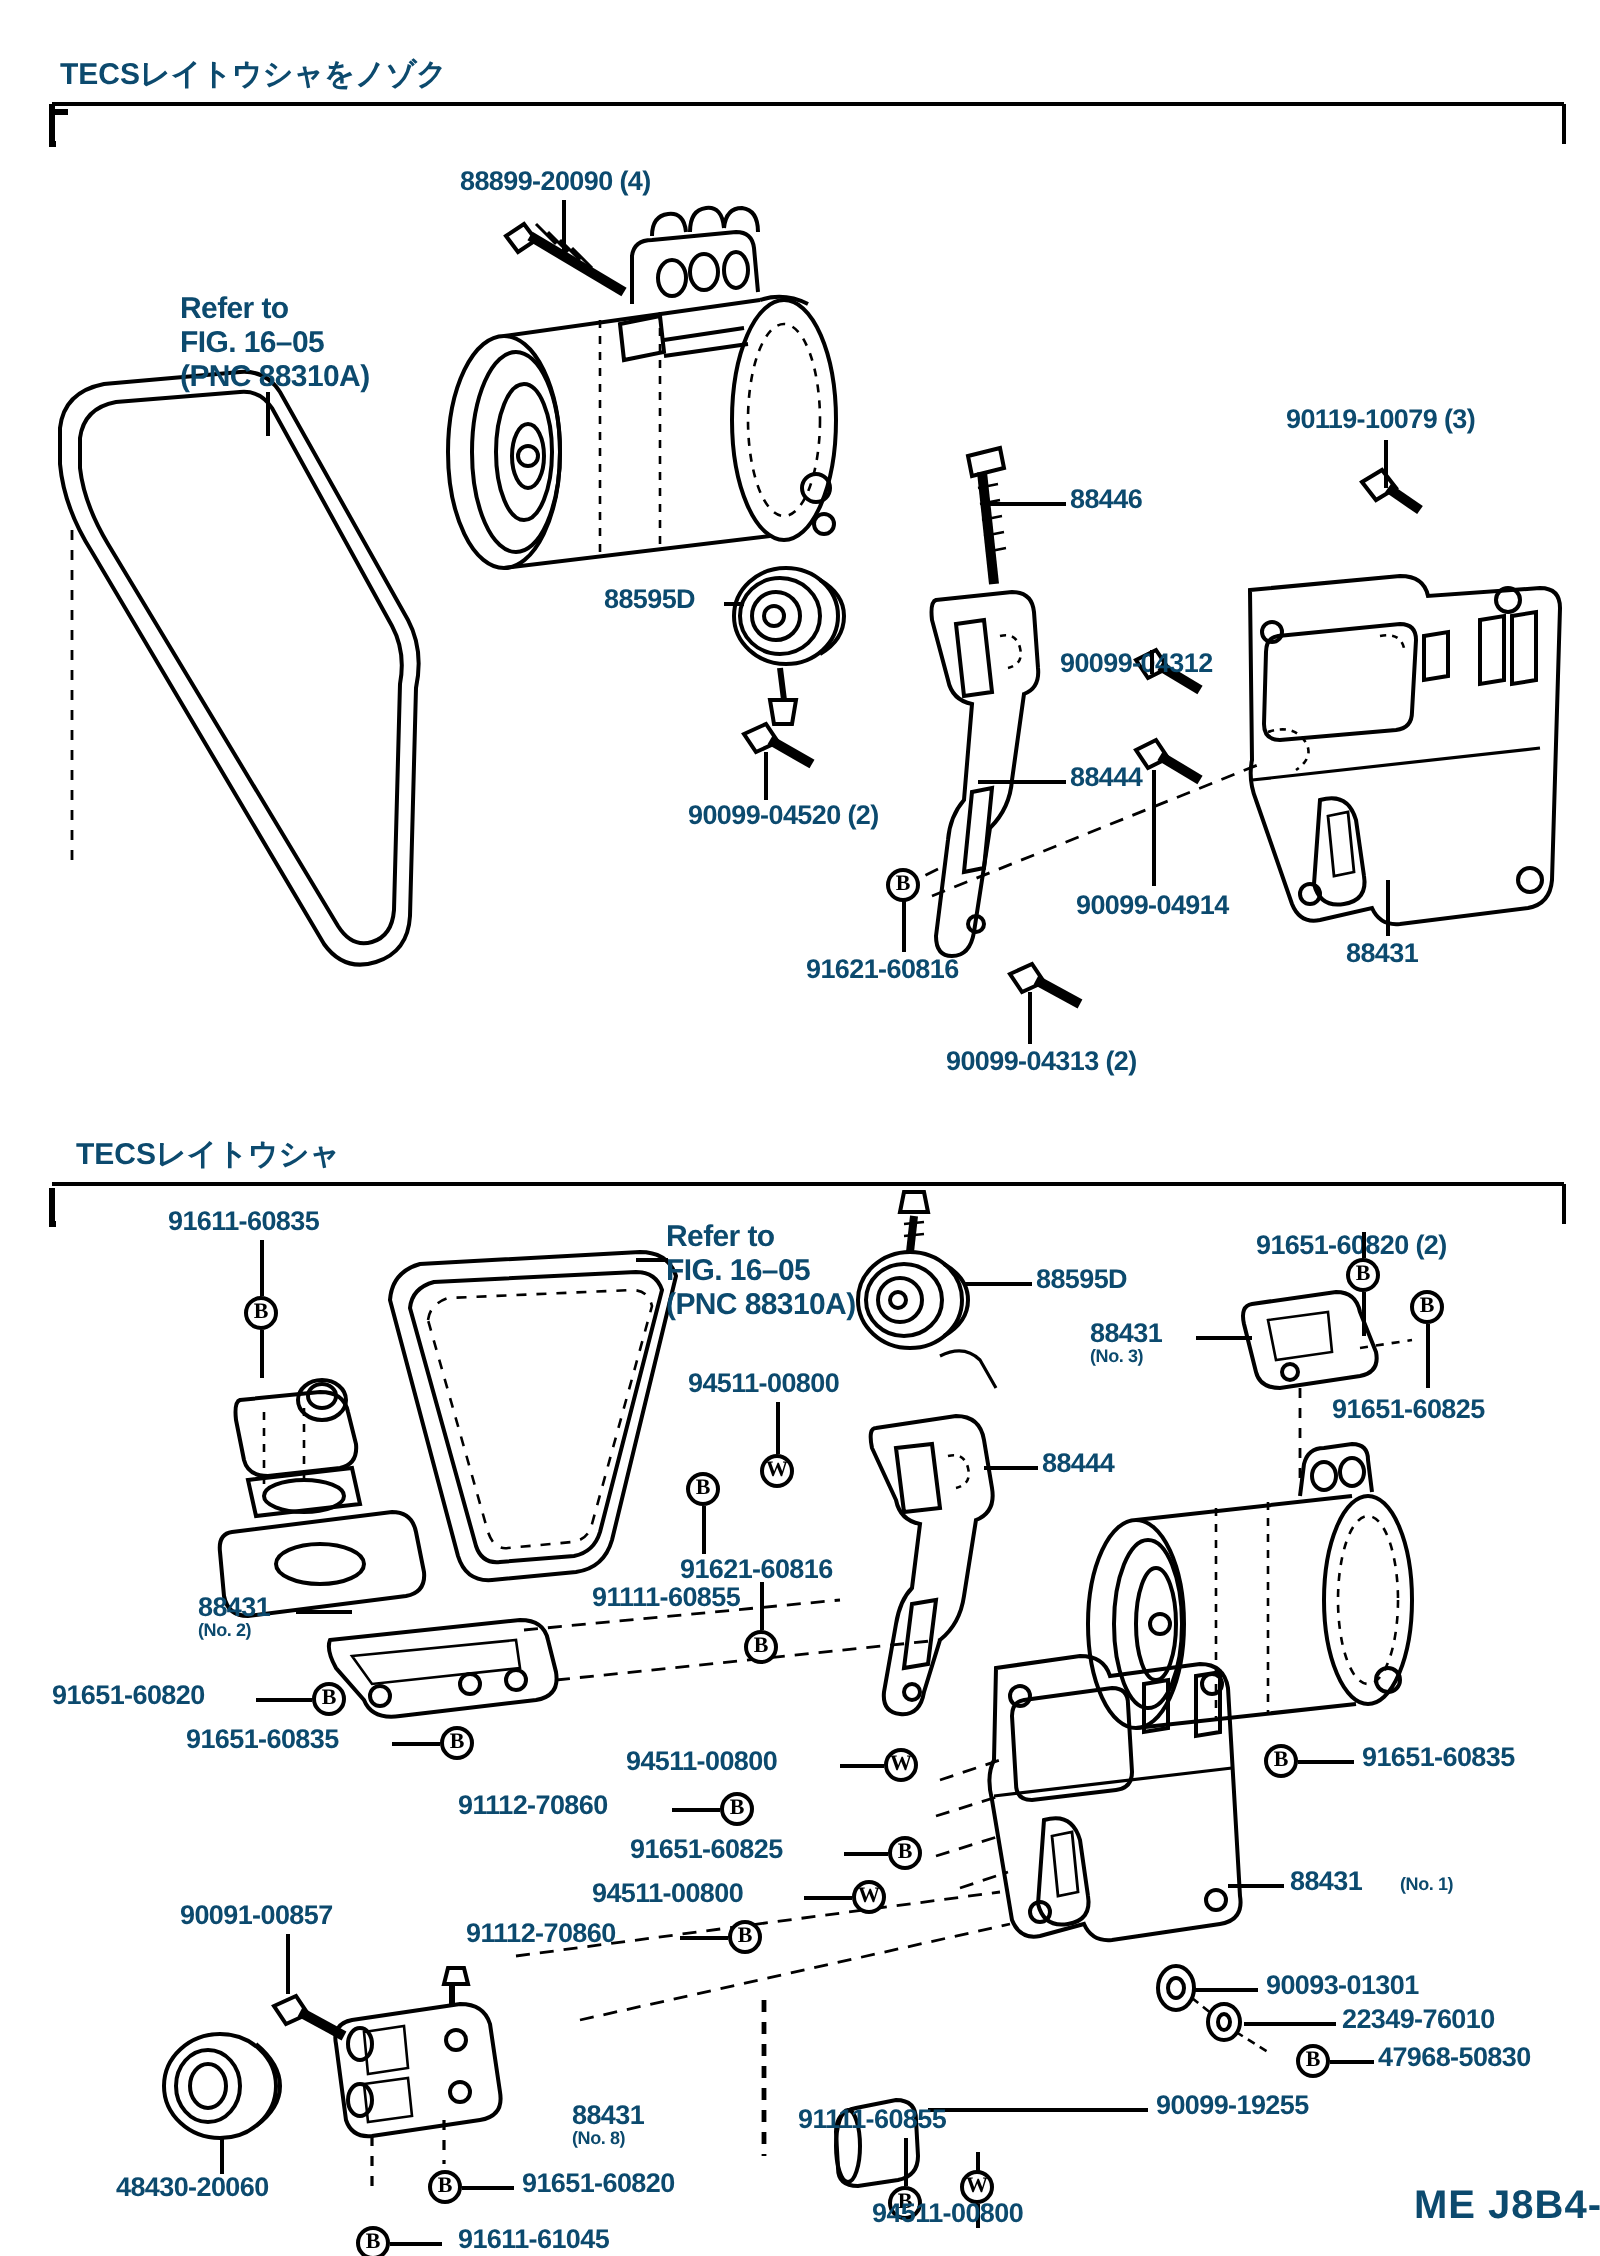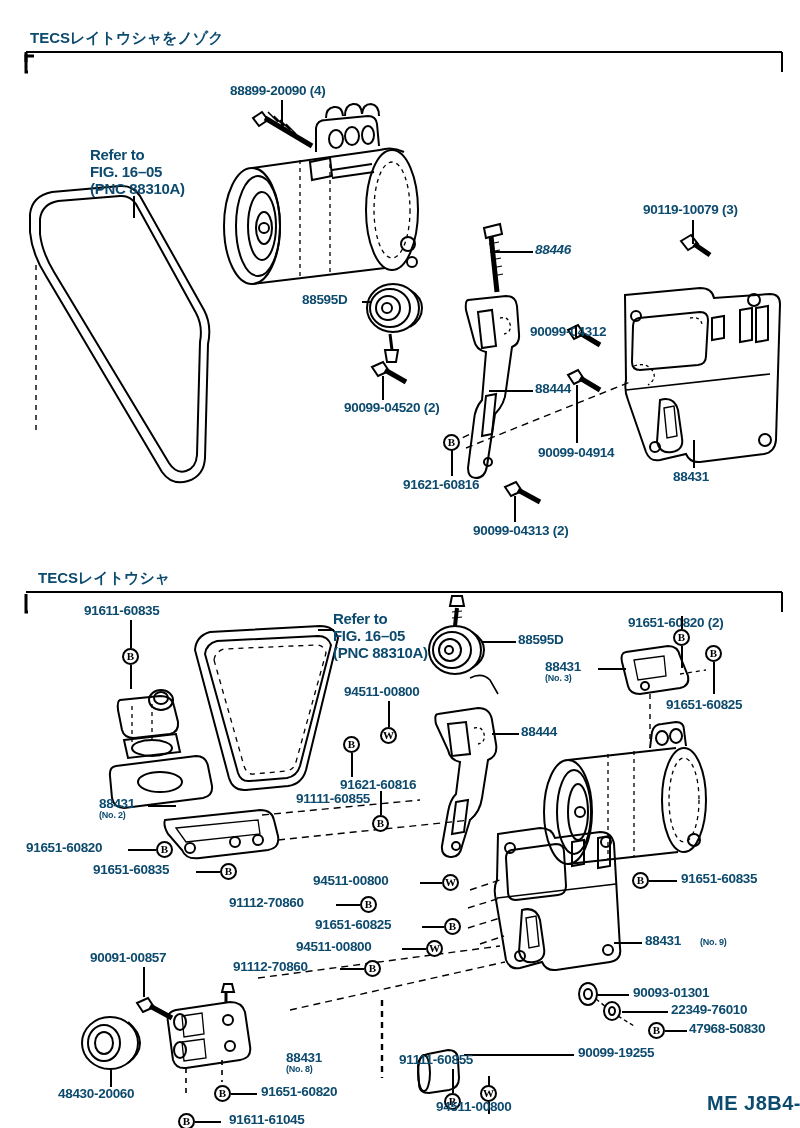--- a/index.html
+++ b/index.html
@@ -198,21 +198,21 @@
     <div class="sub">(PNC 88310A)</div>
   </div>
   <div class="leader v" style="left:133px; top:196px; height:22px;"></div>
 
   <div class="lbl" style="left:230px; top:84px;">88899-20090 (4)</div>
   <div class="leader v" style="left:281px; top:100px; height:28px;"></div>
 
   <div class="lbl" style="left:643px; top:203px;">90119-10079 (3)</div>
   <div class="leader v" style="left:692px; top:220px; height:24px;"></div>
 
-  <div class="lbl" style="left:535px; top:243px;font-style:italic;">88446</div>
+  <div class="lbl" style="left:535px; top:243px;">88446</div>
   <div class="leader h" style="left:495px; top:251px; width:38px;"></div>
 
   <div class="lbl" style="left:302px; top:293px;">88595D</div>
   <div class="leader h" style="left:362px; top:301px; width:10px;"></div>
 
   <div class="lbl" style="left:530px; top:325px;">90099-04312</div>
   <div class="leader v" style="left:575px; top:325px; height:12px;"></div>
 
   <div class="lbl" style="left:535px; top:382px;">88444</div>
   <div class="leader h" style="left:489px; top:390px; width:44px;"></div>
@@ -438,21 +438,21 @@
 
   <div class="lbl" style="left:233px; top:960px;">91112-70860</div>
   <div class="leader h" style="left:340px; top:968px; width:24px;"></div>
   <div class="bubble" style="left:364px; top:960px;">B</div>
 
   <div class="bubble" style="left:632px; top:872px;">B</div>
   <div class="leader h" style="left:649px; top:880px; width:28px;"></div>
   <div class="lbl" style="left:681px; top:872px;">91651-60835</div>
 
   <div class="lbl" style="left:645px; top:934px;">88431</div>
-  <div class="lbl sub" style="left:700px; top:938px;">(No. 9)</div>
+  <div class="lbl sub" style="left:700px; top:938px;">(No. 1)</div>
   <div class="leader h" style="left:614px; top:942px; width:28px;"></div>
 
   <div class="lbl" style="left:90px; top:951px;">90091-00857</div>
   <div class="leader v" style="left:143px; top:967px; height:30px;"></div>
 
   <div class="lbl" style="left:633px; top:986px;">90093-01301</div>
   <div class="leader h" style="left:597px; top:994px; width:32px;"></div>
 
   <div class="lbl" style="left:671px; top:1003px;">22349-76010</div>
   <div class="leader h" style="left:622px; top:1011px; width:46px;"></div>

